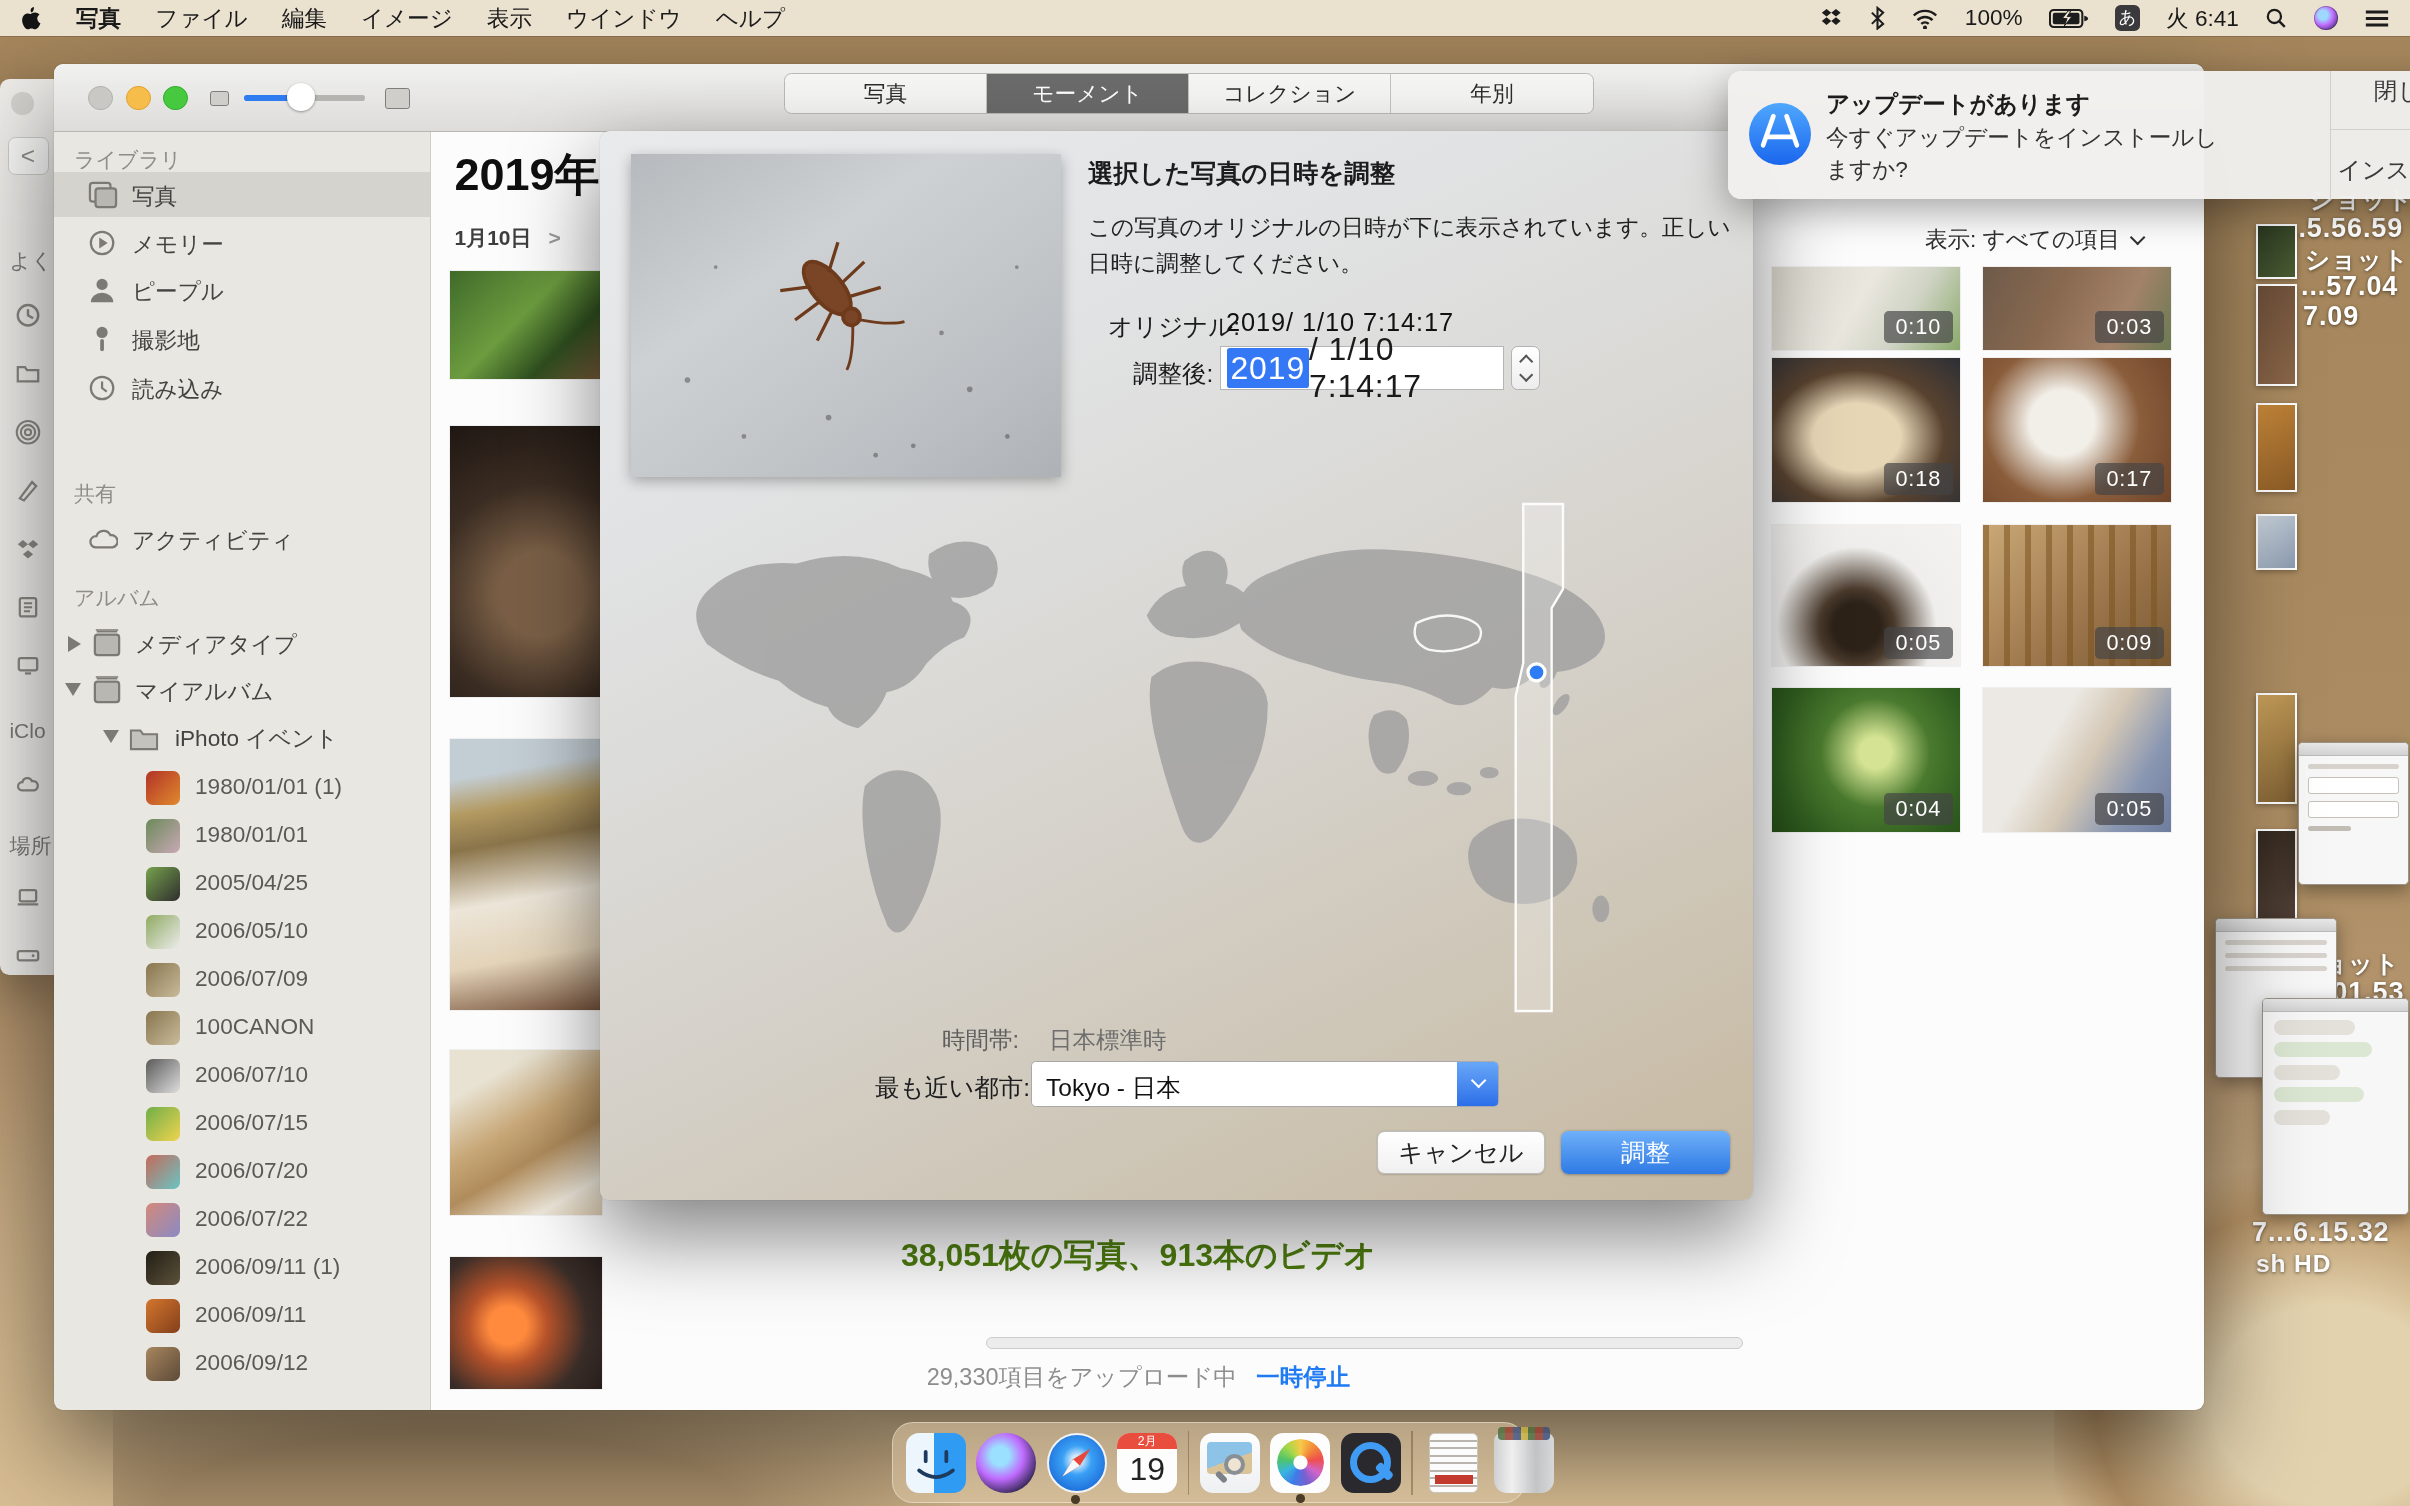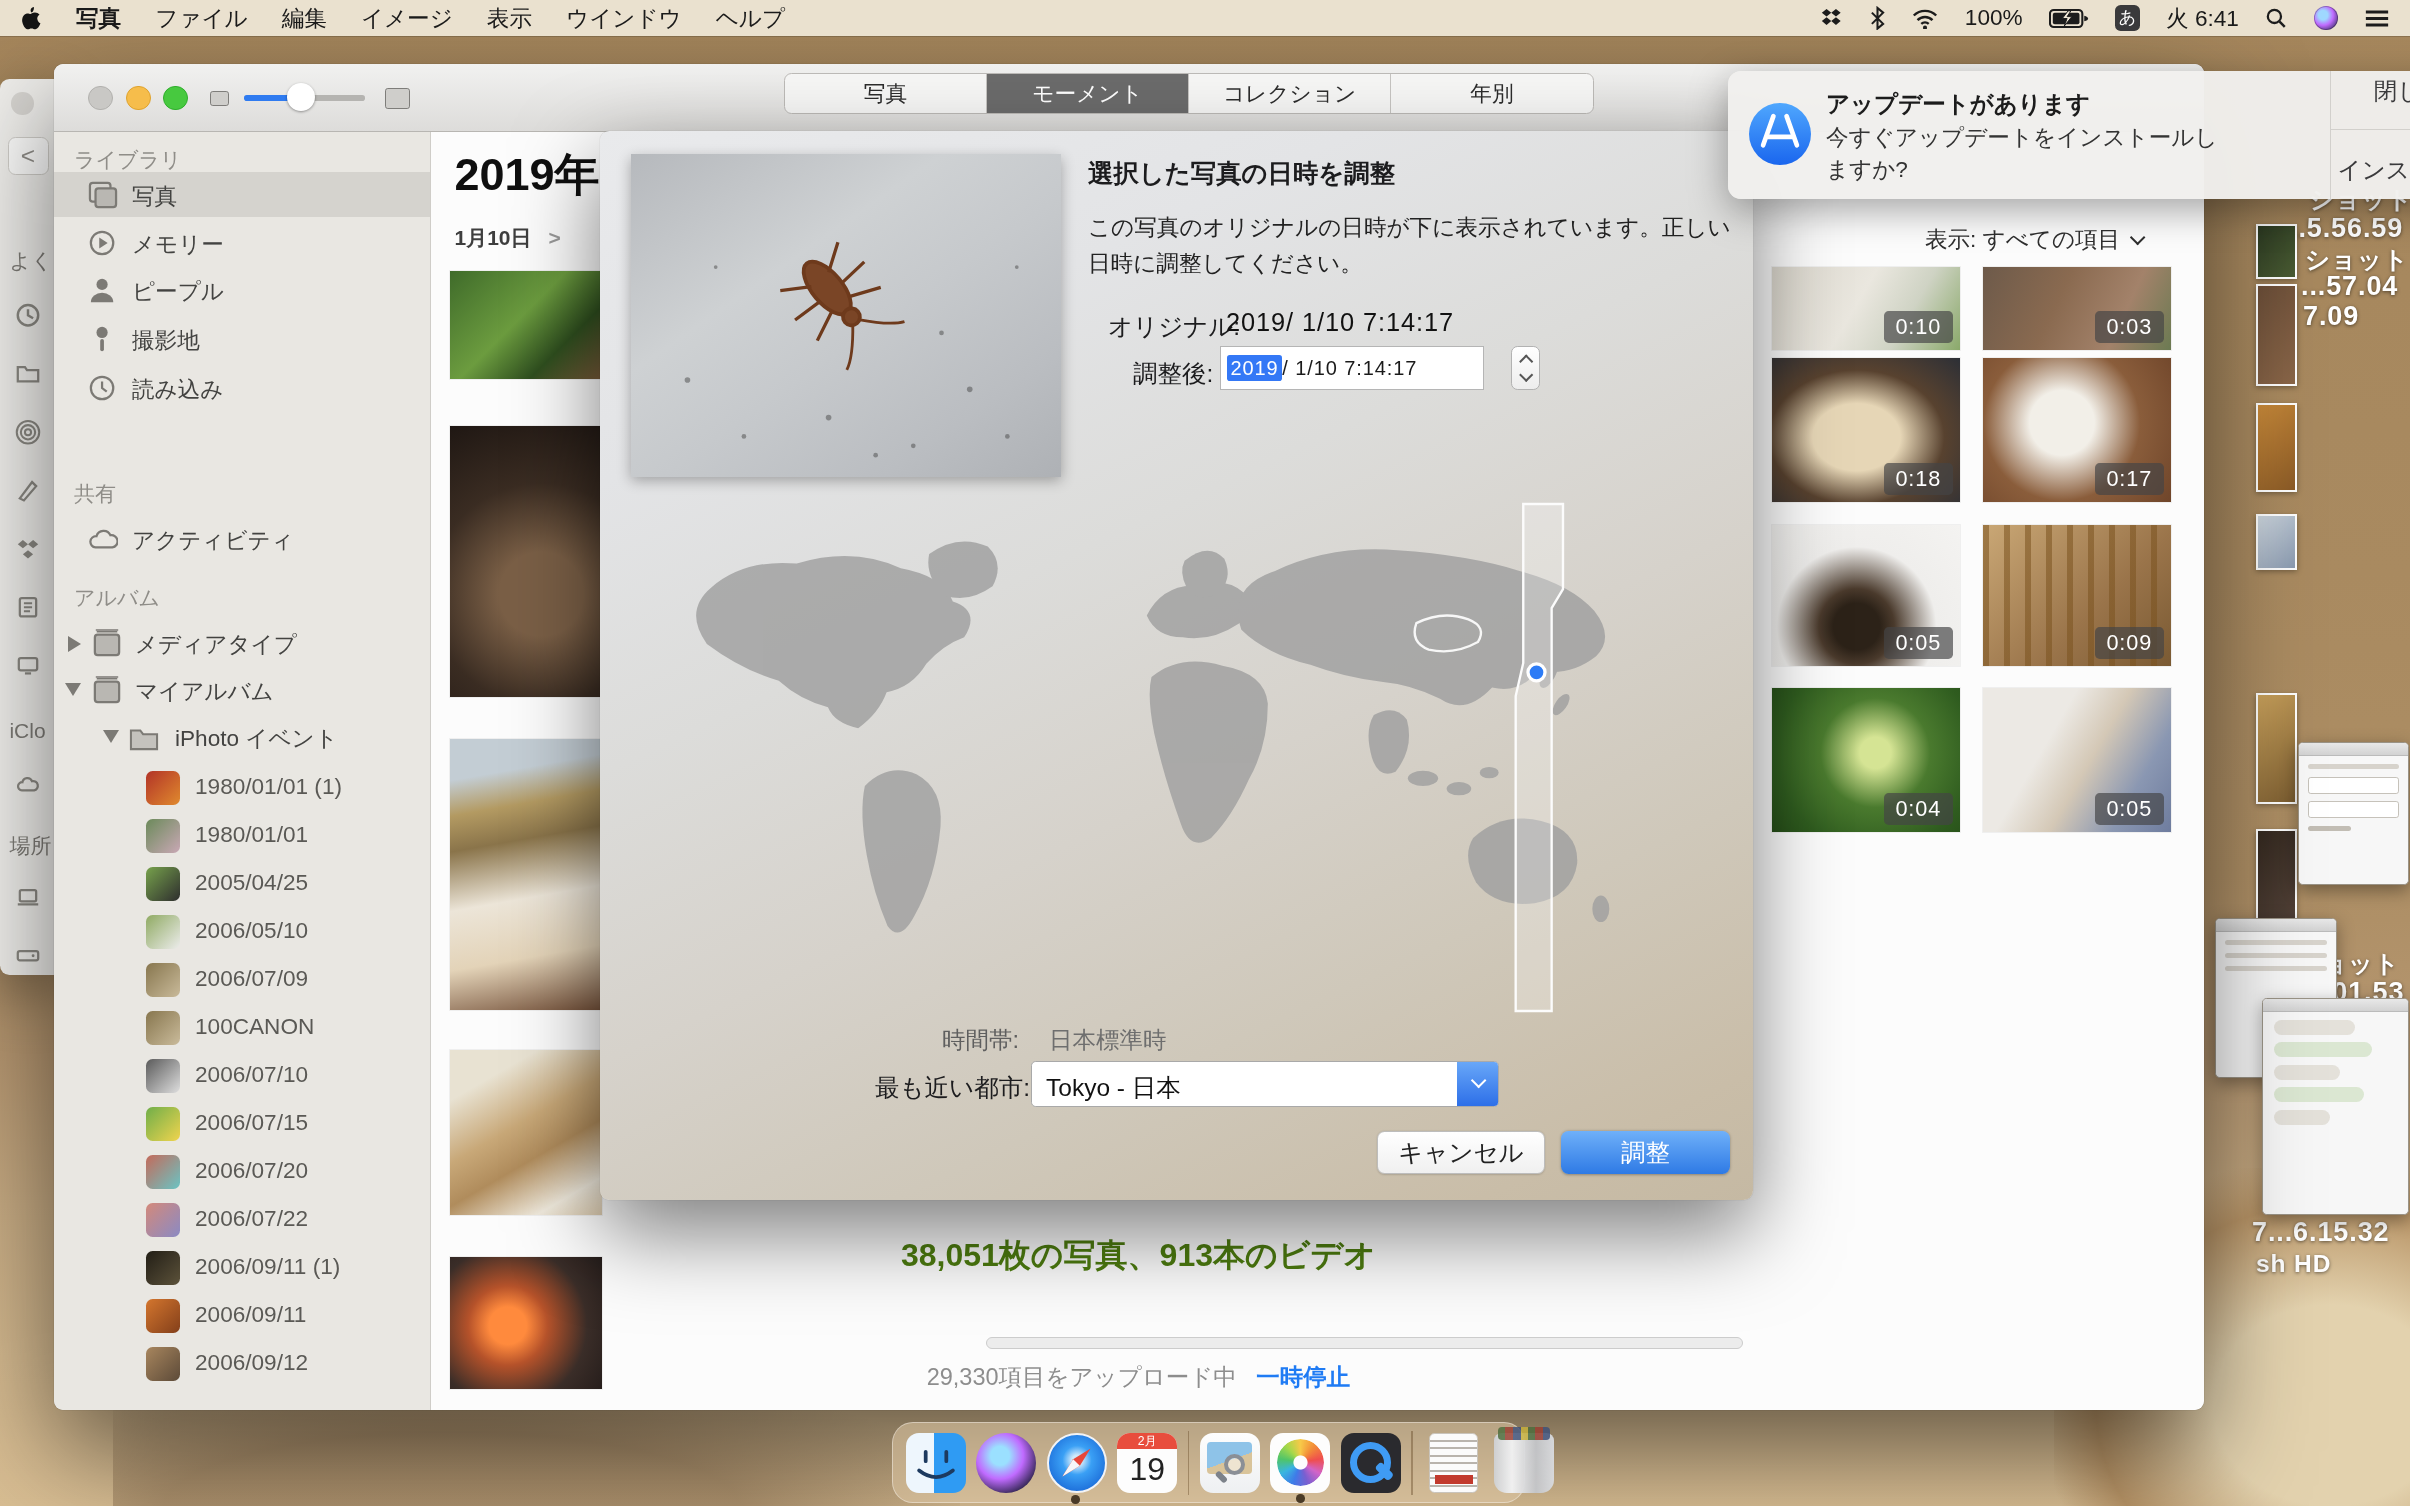--- a/index.html
+++ b/index.html
@@ -91,21 +91,21 @@
   .dialog { position:absolute; left:600px; top:131px; width:1153px; height:1069px; z-index:20; border-radius:9.4px; overflow:hidden;
     background:linear-gradient(155deg,#e9eaec 0%,#e3e4e6 22%,#dcdcda 40%,#d6d2cb 58%,#cfc8ba 75%,#c9bda8 92%,#c5b9a3 100%);
     box-shadow:0 33px 85px rgba(0,0,0,.5), 0 0 0.9px rgba(0,0,0,.4); }
   .d-photo { position:absolute; left:31px; top:22.6px; width:430px; height:323px;
     background:linear-gradient(145deg,#b6b9bd 0%,#ced1d3 35%,#c6c9cc 55%,#babdc1 80%,#aeb1b5 100%);
     box-shadow:0 3.8px 13px rgba(0,0,0,.3); }
   .d-title { position:absolute; left:488px; top:26px; font-size:25.4px; font-weight:bold; color:#1c1c1e; }
   .d-body { position:absolute; left:488px; top:79px; width:650px; font-size:22.6px; line-height:36px; color:#222; }
   .d-lbl { position:absolute; font-size:24.5px; color:#1c1c1e; }
   .d-val { position:absolute; font-size:25.4px; color:#111; letter-spacing:0.9px; }
-  .d-input { position:absolute; left:620px; top:215px; width:264px; height:44px; background:#fff; border:0.9px solid #b5b5b5; display:flex; align-items:center; font-size:20px; letter-spacing:0.9px; padding-left:5.6px; }
+  .d-input { position:absolute; left:620px; top:215px; width:284px; height:44px; background:#fff; border:0.9px solid #b5b5b5; display:flex; align-items:center; font-size:32px; letter-spacing:0.9px; padding-left:5.6px; }
   .d-year { background:#3478f6; color:#fff; padding:1.9px 3.8px; border-radius:2.8px; }
   .stepper { position:absolute; left:911px; top:215px; width:29px; height:44px; background:linear-gradient(#ffffff,#ededed); border:0.9px solid #b2b2b2; border-radius:6.6px; }
   .stp { position:absolute; left:8.5px; width:10.4px; height:10.4px; border-right:2.8px solid #555; border-bottom:2.8px solid #555; }
   .stp.up { top:9.4px; transform:rotate(-135deg); }
   .stp.dn { top:22.6px; transform:rotate(45deg); }
   .d-map { position:absolute; left:17px; top:363px; width:1121px; height:527px; }
   .dropdown { position:absolute; left:431px; top:930px; width:468px; height:46px; background:#fff; border:0.9px solid #a9a9a9; border-radius:4.7px; font-size:24.5px; color:#111; }
   .dropdown .txt { position:absolute; left:14px; top:9.4px; }
   .dropdown .btn { position:absolute; right:0; top:0; bottom:0; width:41px; border-radius:0 3.8px 3.8px 0; background:linear-gradient(#68a7f8,#2d6fe8); }
   .dropdown .btn .chev-dn { position:absolute; left:14px; top:15px; border-color:#fff; }

